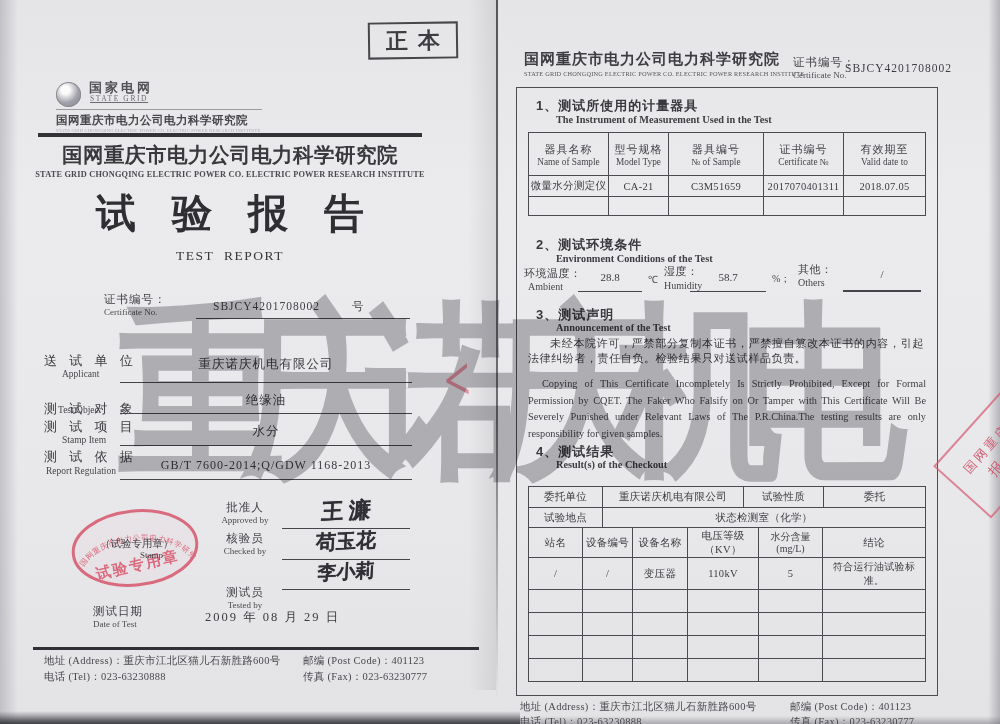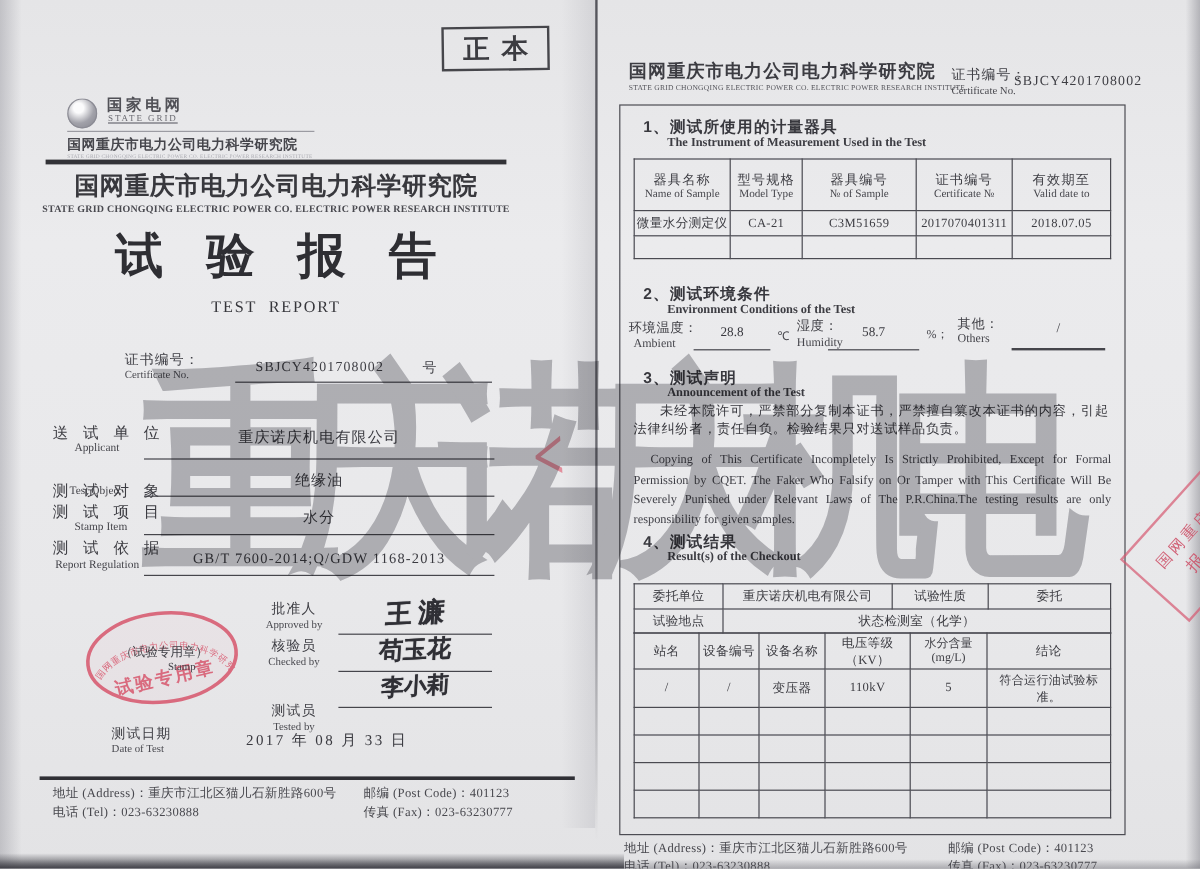--- a/index.html
+++ b/index.html
@@ -158,21 +158,21 @@
     <span class="cnL">测试员</span>
     <span class="enL serif">Tested by</span>
   </div>
   <div class="abs sig" style="left:285px;top:559px;width:122px;font-size:19px;">李小莉</div>
   <div class="abs uline" style="left:282px;top:589px;width:128px;"></div>
 
   <div class="abs lbl2" style="left:93px;top:604px;">
     <span class="cnL">测试日期</span>
     <span class="enL serif">Date of Test</span>
   </div>
-  <div class="abs" style="left:205px;top:609px;font-size:12.5px;letter-spacing:2px;color:#3a3a40;">2017 年 08 月 33 日</div>
+  <div class="abs" style="left:205px;top:609px;font-size:12.5px;letter-spacing:2px;color:#3a3a40;">2009 年 08 月 29 日</div>
 
   <div class="abs footRule" style="left:33px;top:647px;width:446px;"></div>
   <div class="abs foot" style="left:44px;top:654px;">
     <span>地址 (Address)：</span><span>重庆市江北区猫儿石新胜路600号</span>
   </div>
   <div class="abs foot" style="left:303px;top:654px;">
     <span>邮编 (Post Code)：</span><span>401123</span>
   </div>
   <div class="abs foot" style="left:44px;top:670px;">
     <span>电话 (Tel)：</span><span>023-63230888</span>

